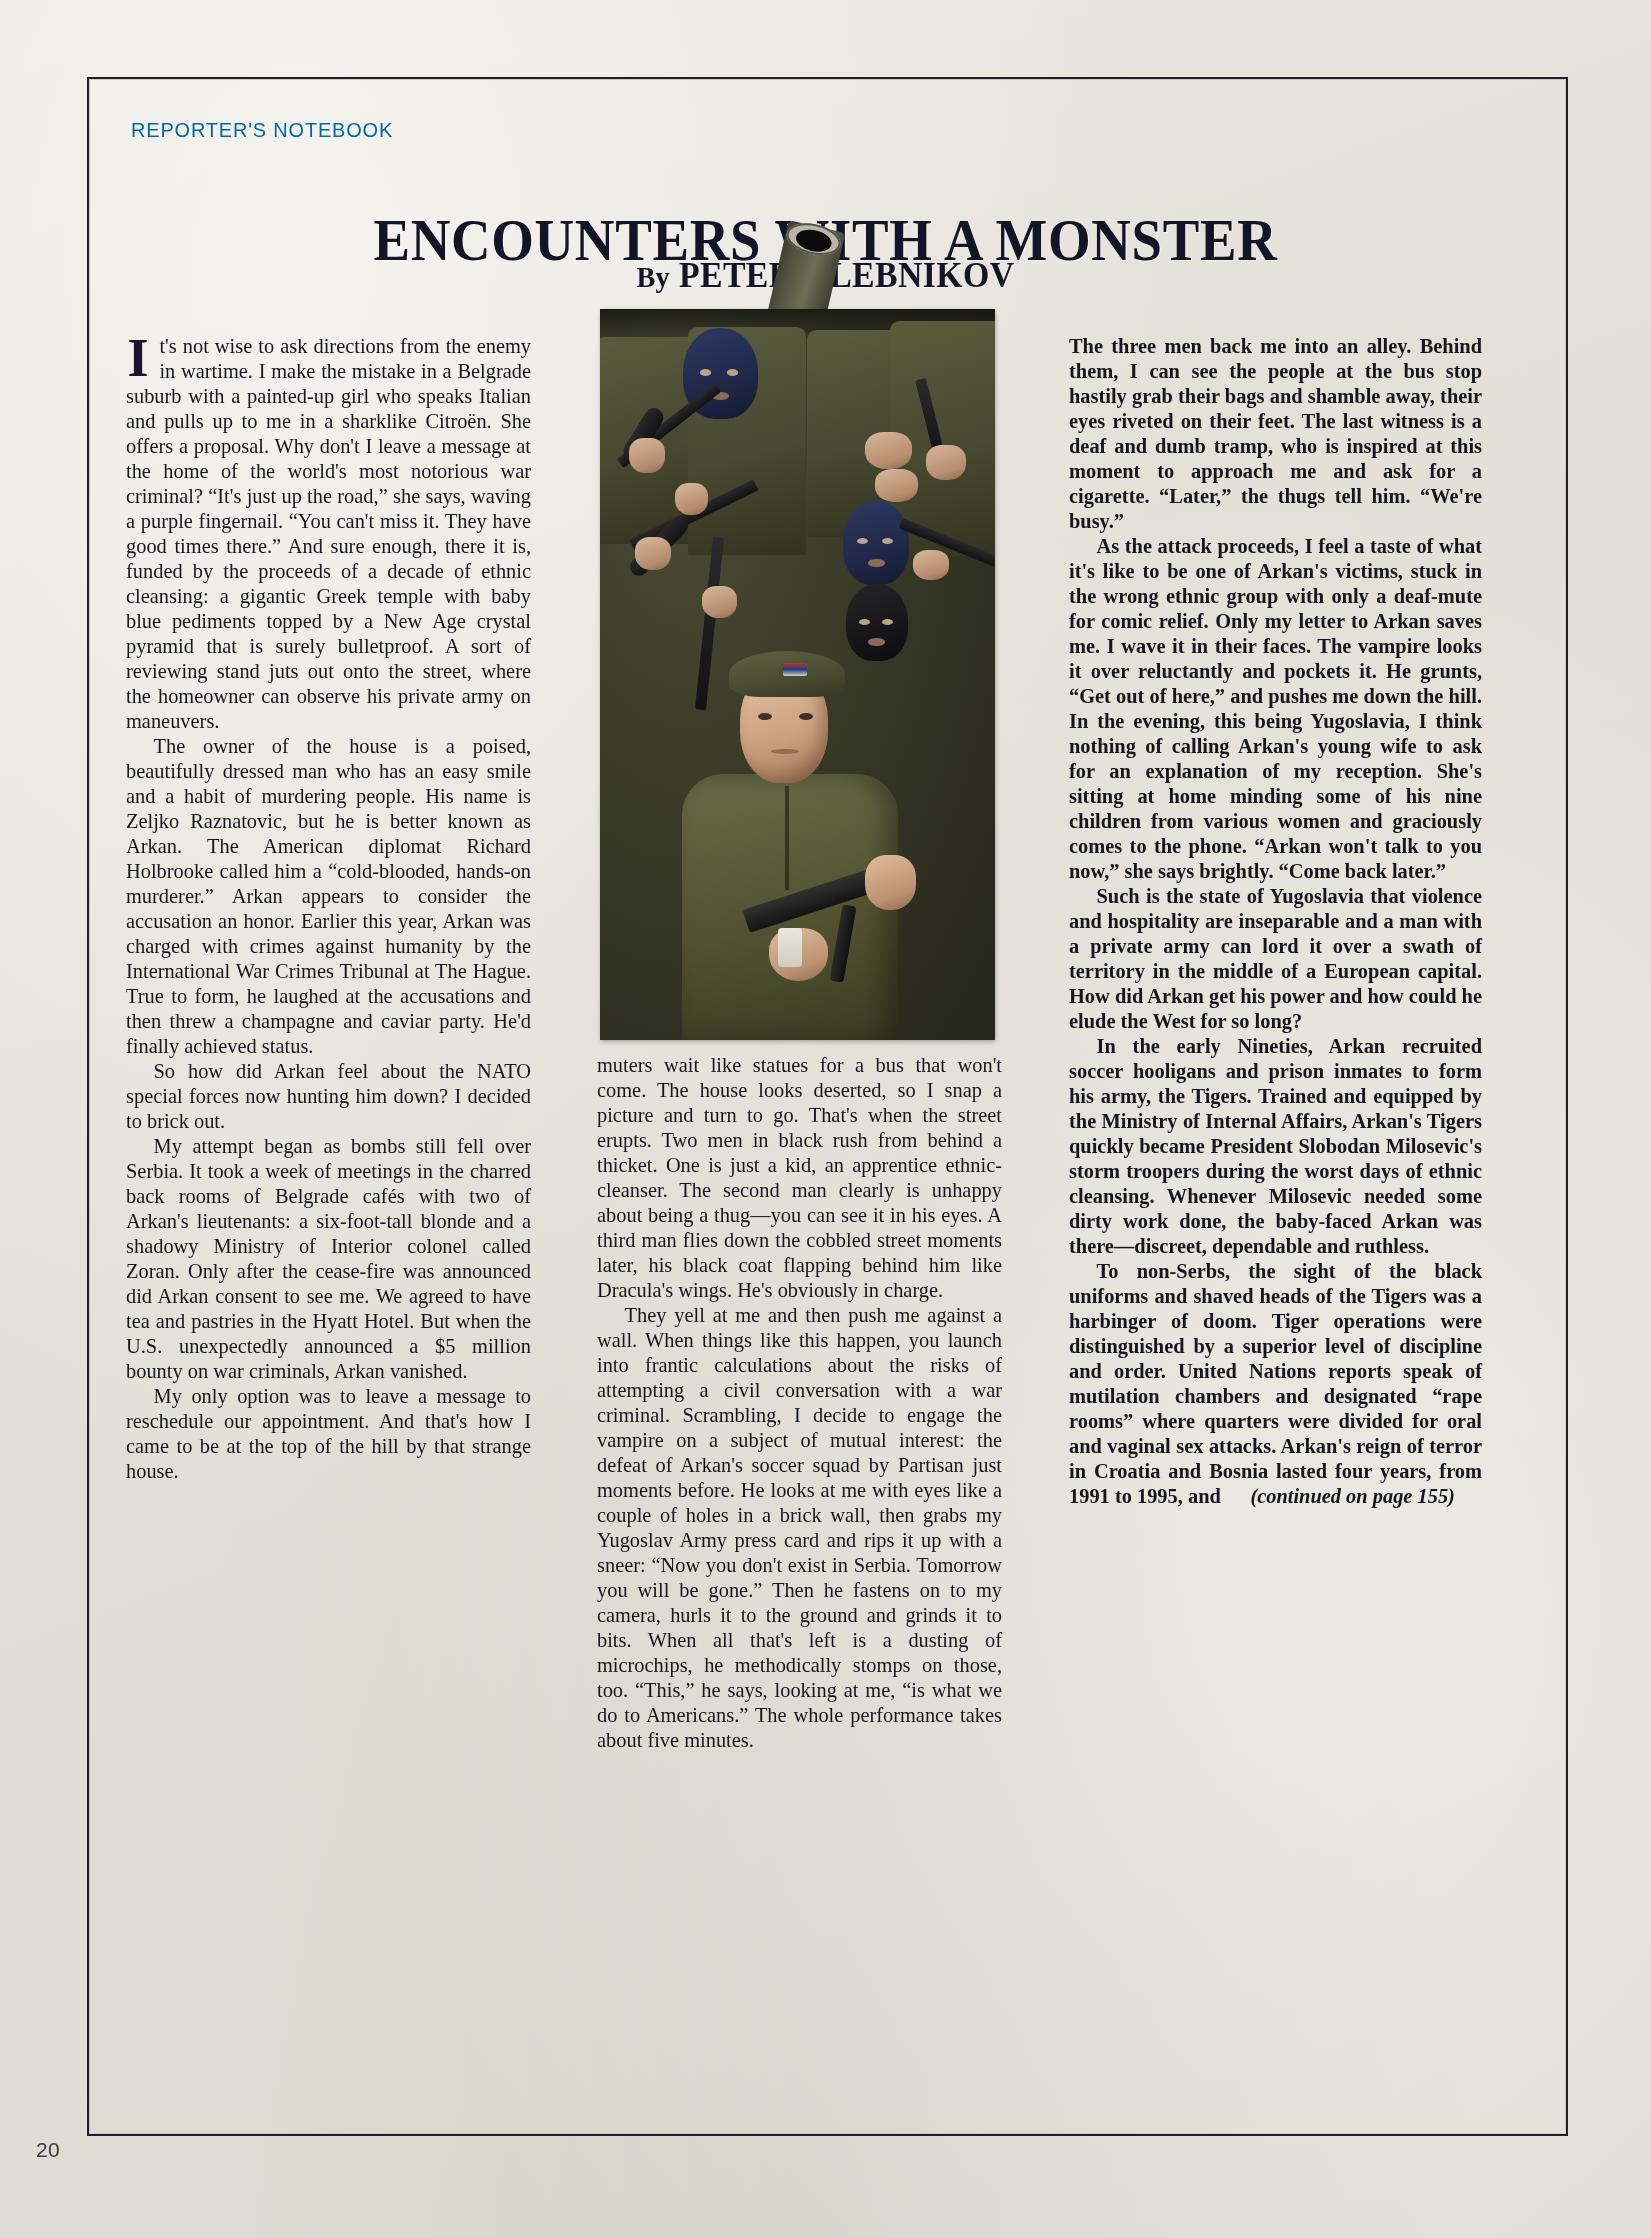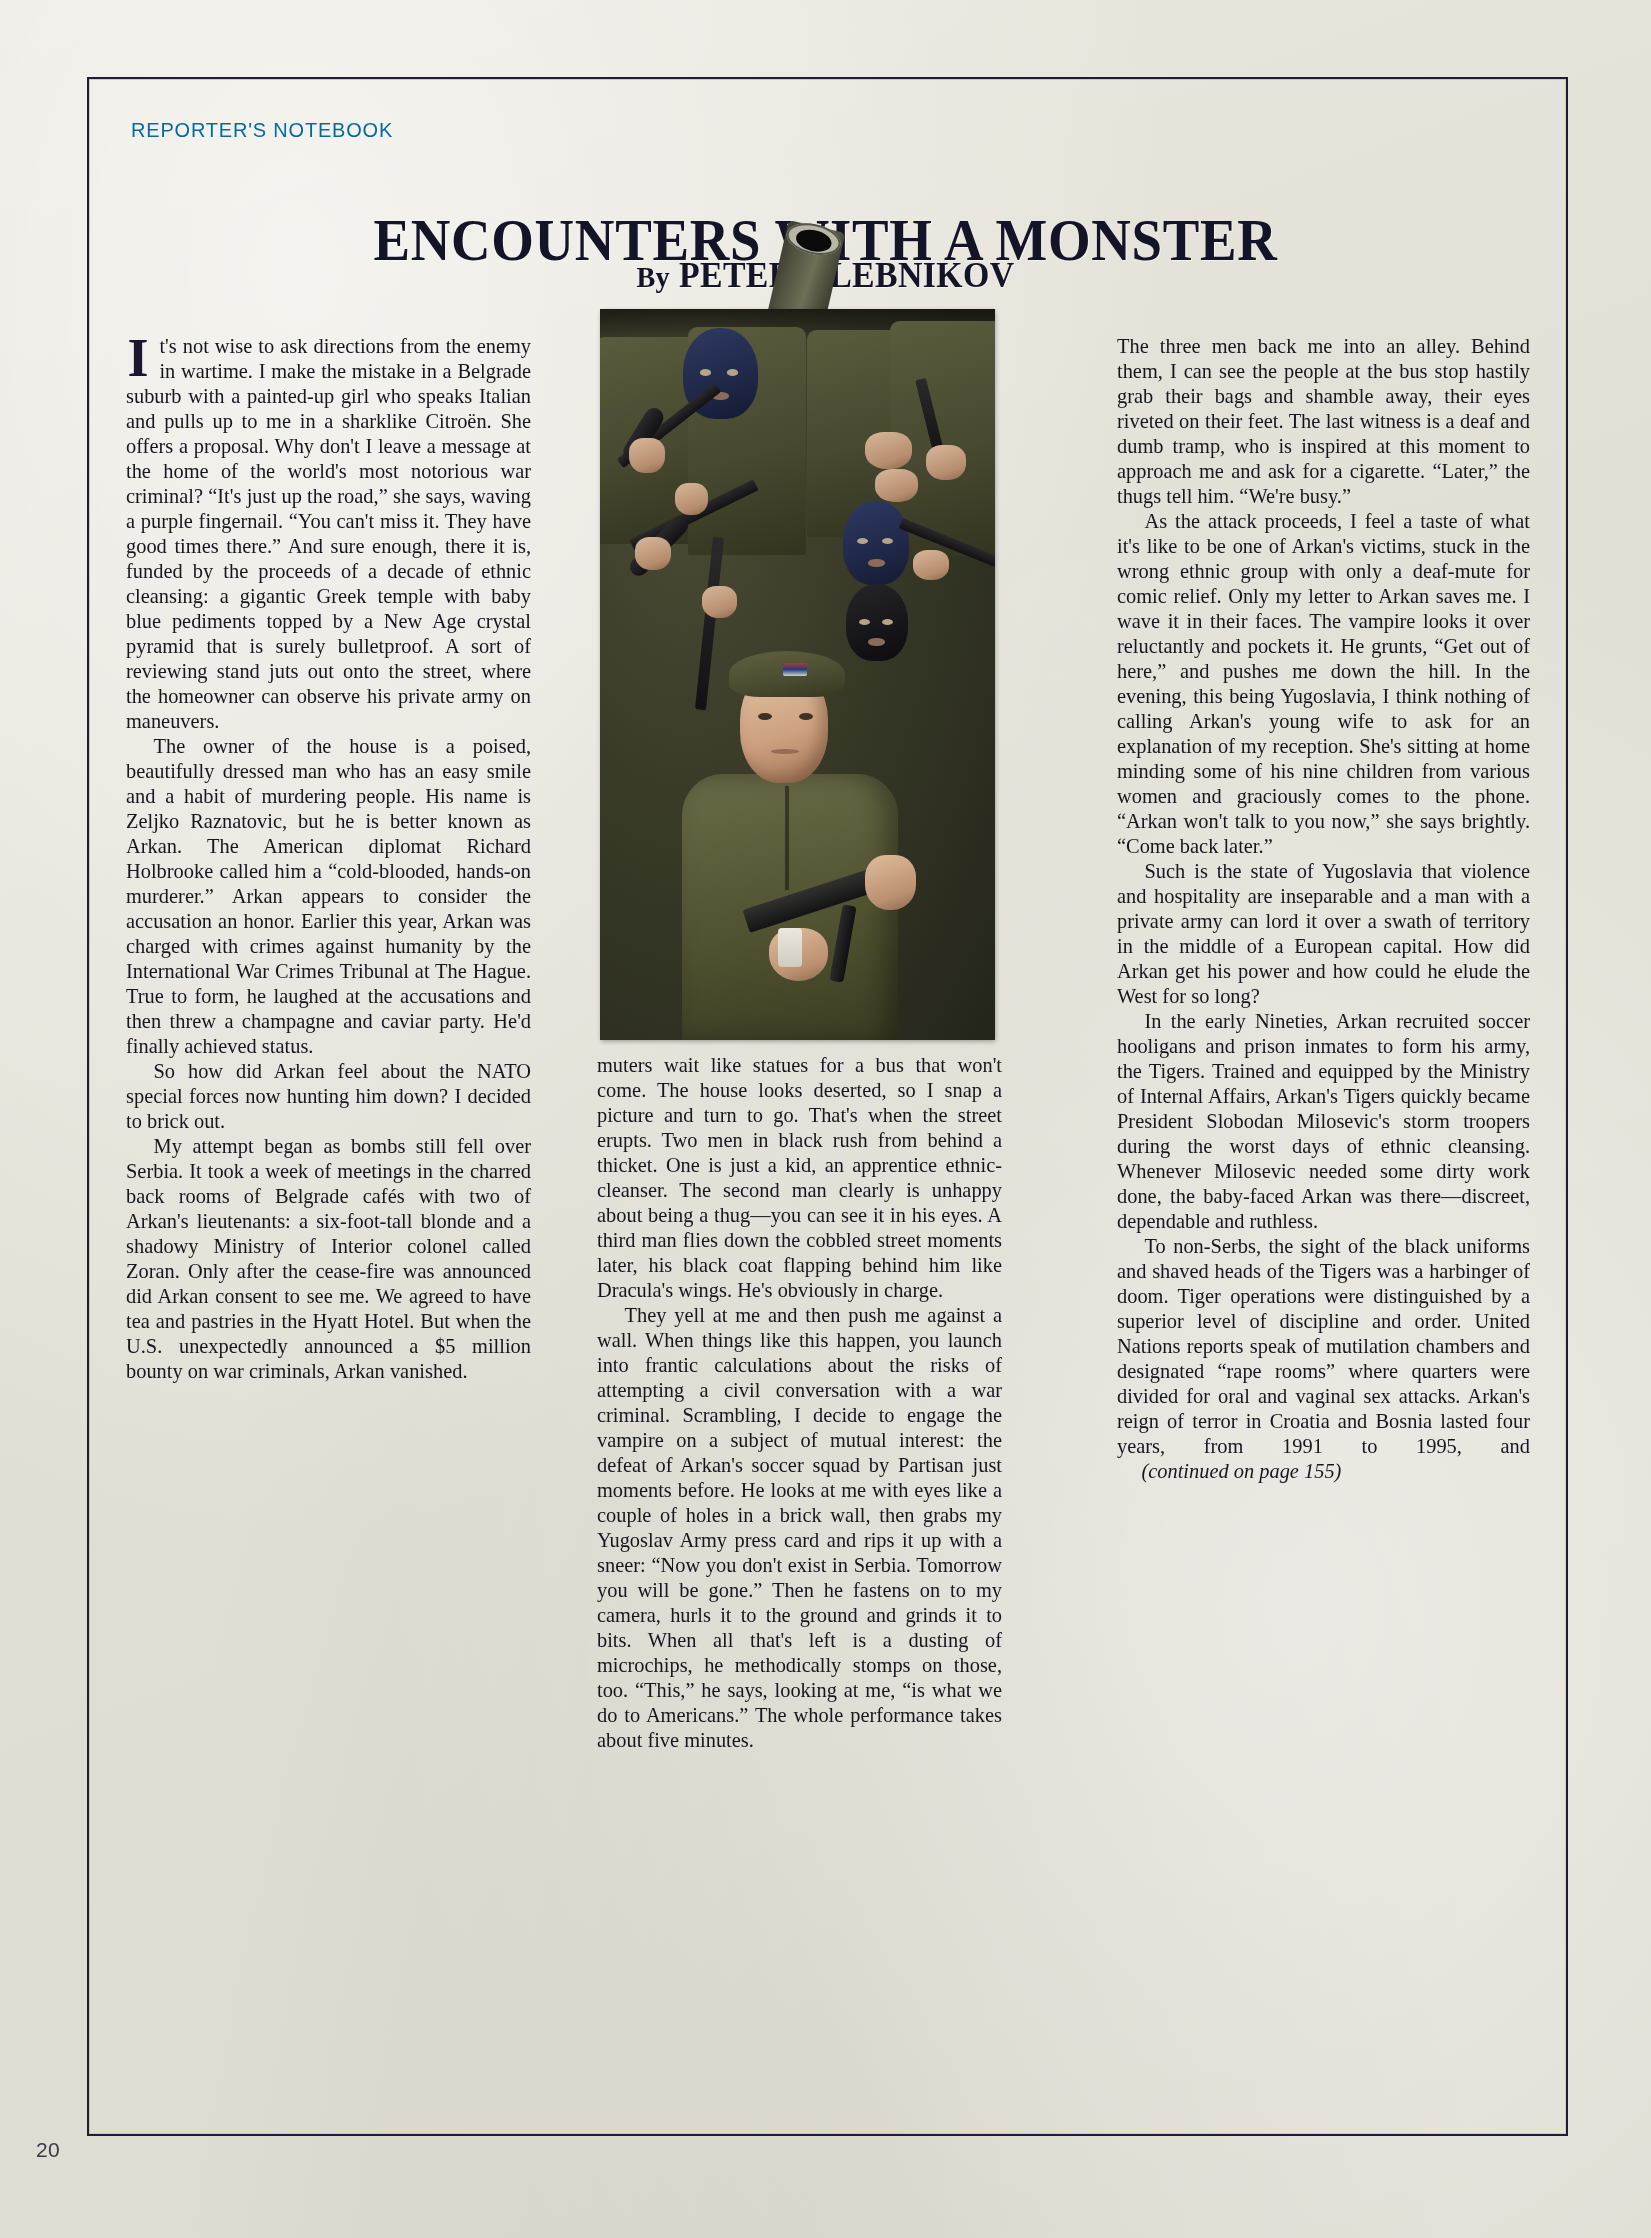--- a/index.html
+++ b/index.html
@@ -313,21 +313,21 @@
     font-family: "Liberation Serif", serif;
     font-size: 20.4px;
     line-height: 25px;
     color: #16161f;
     text-align: justify;
     -webkit-hyphens: auto;
     hyphens: auto;
   }
   .col.c1 { left: 25px; }
   .col.c2 { left: 496px; top: 962px; width: 405px; }
-  .col.c3 { left: 1016px; width: 413px; }
+  .col.c3 { left: 968px; width: 413px; font-weight: bold; }
 
   .col p {
     margin: 0;
     text-indent: 1.35em;
   }
   .col p.first { text-indent: 0; }
   .col p.nohang { text-indent: 0; }
 
   .dropcap {
     float: left;
@@ -432,20 +432,21 @@
         <div class="arkan-hand-l"></div>
         <div class="arkan-bandage"></div>
       </div>
     </div>
 
     <div class="col c1">
       <p class="first"><span class="dropcap">I</span><span>t's not wise to ask directions from the enemy in wartime. I make the mistake in a Belgrade suburb with a painted-up girl who speaks Italian and pulls up to me in a sharklike Citroën. She offers a proposal. Why don't I leave a message at the home of the world's most notorious war criminal? “It's just up the road,” she says, waving a purple fingernail. “You can't miss it. They have good times there.” And sure enough, there it is, funded by the proceeds of a decade of ethnic cleansing: a gigantic Greek temple with baby blue pediments topped by a New Age crystal pyramid that is surely bulletproof. A sort of reviewing stand juts out onto the street, where the homeowner can observe his private army on maneuvers.</span></p>
       <p>The owner of the house is a poised, beautifully dressed man who has an easy smile and a habit of murdering people. His name is Zeljko Raznatovic, but he is better known as Arkan. The American diplomat Richard Holbrooke called him a “cold-blooded, hands-on murderer.” Arkan appears to consider the accusation an honor. Earlier this year, Arkan was charged with crimes against humanity by the International War Crimes Tribunal at The Hague. True to form, he laughed at the accusations and then threw a champagne and caviar party. He'd finally achieved status.</p>
       <p>So how did Arkan feel about the NATO special forces now hunting him down? I decided to brick out.</p>
       <p>My attempt began as bombs still fell over Serbia. It took a week of meetings in the charred back rooms of Belgrade cafés with two of Arkan's lieutenants: a six-foot-tall blonde and a shadowy Ministry of Interior colonel called Zoran. Only after the cease-fire was announced did Arkan consent to see me. We agreed to have tea and pastries in the Hyatt Hotel. But when the U.S. unexpectedly announced a $5 million bounty on war criminals, Arkan vanished.</p>
+      <p>My only option was to leave a message to reschedule our appointment. And that's how I came to be at the top of the hill by that strange house.</p>
     </div>
 
     <div class="col c2">
       <p class="nohang">muters wait like statues for a bus that won't come. The house looks deserted, so I snap a picture and turn to go. That's when the street erupts. Two men in black rush from behind a thicket. One is just a kid, an apprentice ethnic-cleanser. The second man clearly is unhappy about being a thug—you can see it in his eyes. A third man flies down the cobbled street moments later, his black coat flapping behind him like Dracula's wings. He's obviously in charge.</p>
       <p>They yell at me and then push me against a wall. When things like this happen, you launch into frantic calculations about the risks of attempting a civil conversation with a war criminal. Scrambling, I decide to engage the vampire on a subject of mutual interest: the defeat of Arkan's soccer squad by Partisan just moments before. He looks at me with eyes like a couple of holes in a brick wall, then grabs my Yugoslav Army press card and rips it up with a sneer: “Now you don't exist in Serbia. Tomorrow you will be gone.” Then he fastens on to my camera, hurls it to the ground and grinds it to bits. When all that's left is a dusting of microchips, he methodically stomps on those, too. “This,” he says, looking at me, “is what we do to Americans.” The whole performance takes about five minutes.</p>
     </div>
 
     <div class="col c3">
       <p class="first">The three men back me into an alley. Behind them, I can see the people at the bus stop hastily grab their bags and shamble away, their eyes riveted on their feet. The last witness is a deaf and dumb tramp, who is inspired at this moment to approach me and ask for a cigarette. “Later,” the thugs tell him. “We're busy.”</p>
       <p>As the attack proceeds, I feel a taste of what it's like to be one of Arkan's victims, stuck in the wrong ethnic group with only a deaf-mute for comic relief. Only my letter to Arkan saves me. I wave it in their faces. The vampire looks it over reluctantly and pockets it. He grunts, “Get out of here,” and pushes me down the hill. In the evening, this being Yugoslavia, I think nothing of calling Arkan's young wife to ask for an explanation of my reception. She's sitting at home minding some of his nine children from various women and graciously comes to the phone. “Arkan won't talk to you now,” she says brightly. “Come back later.”</p>

